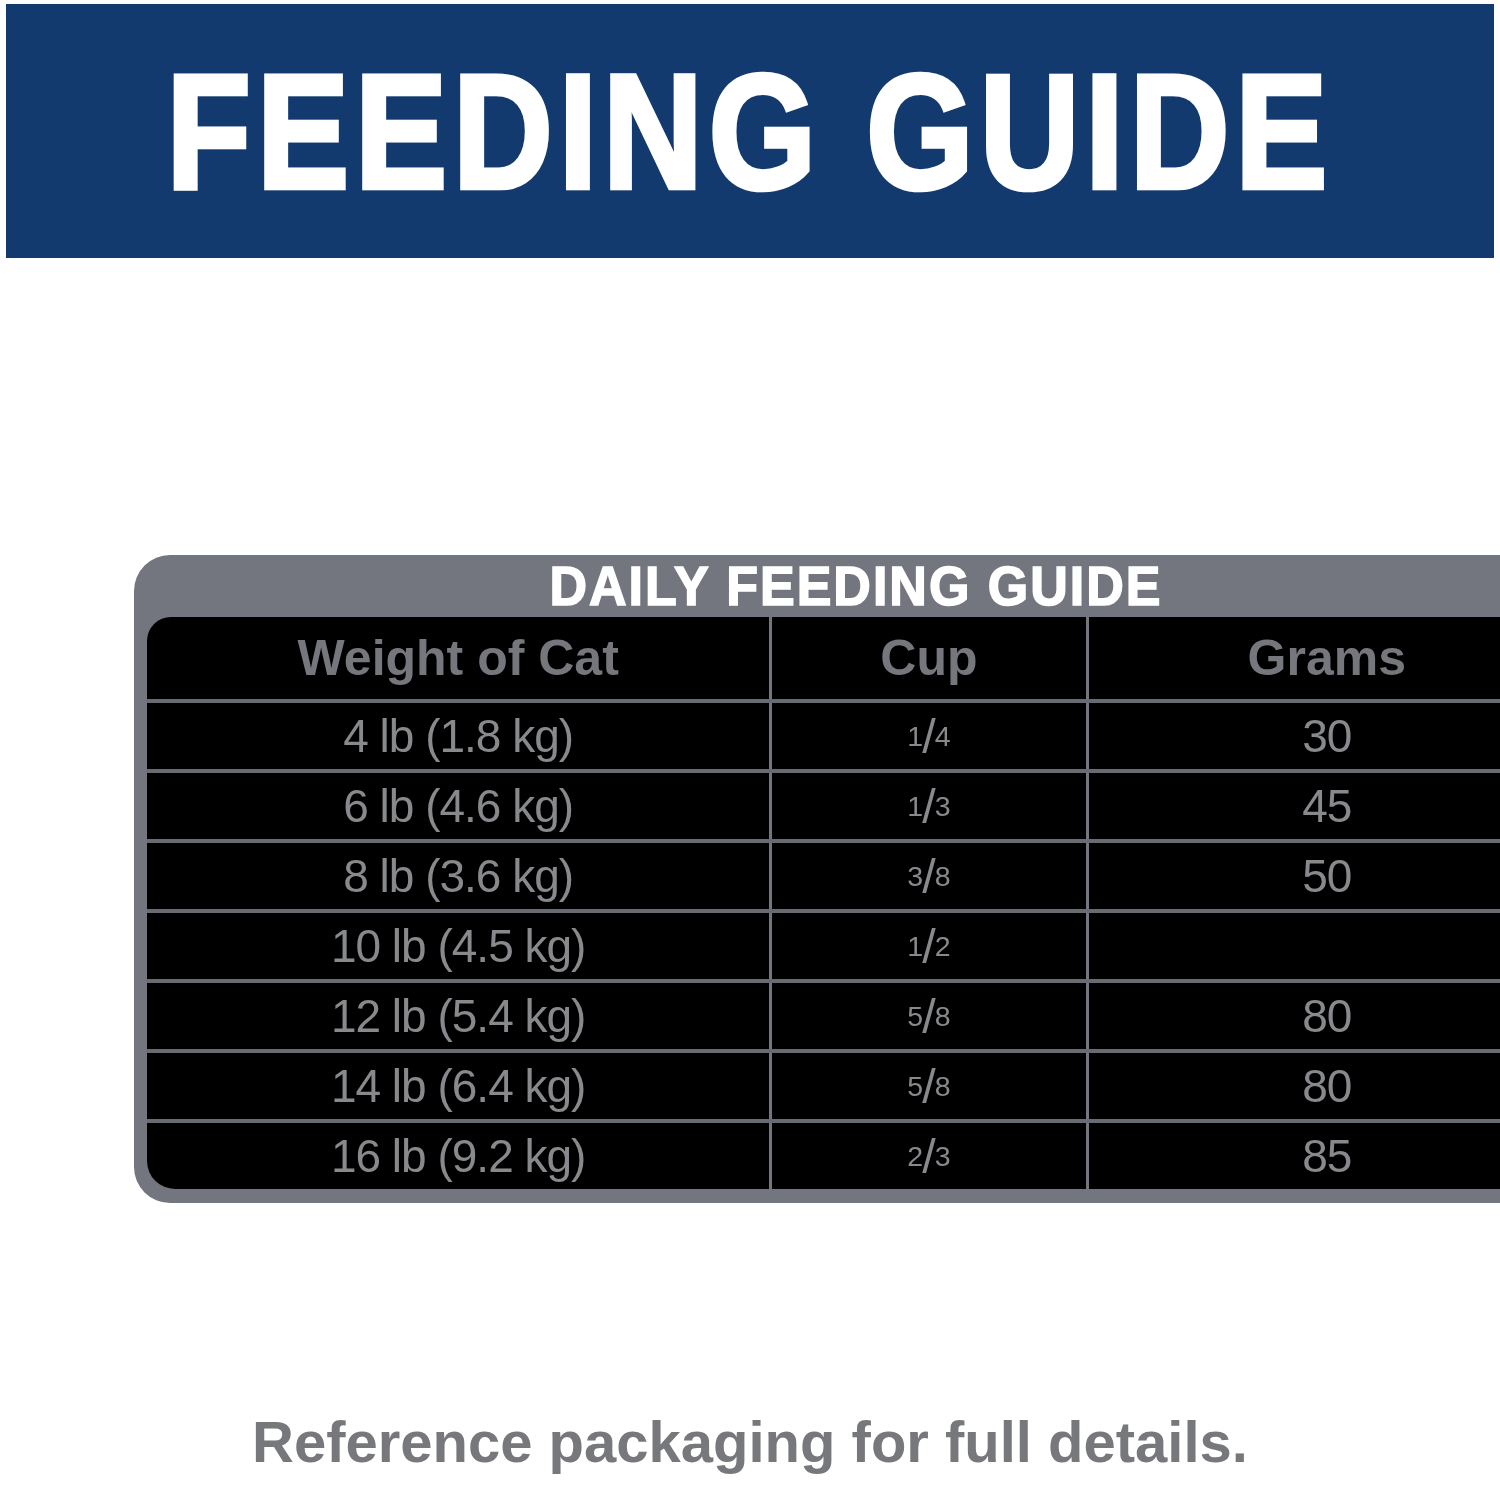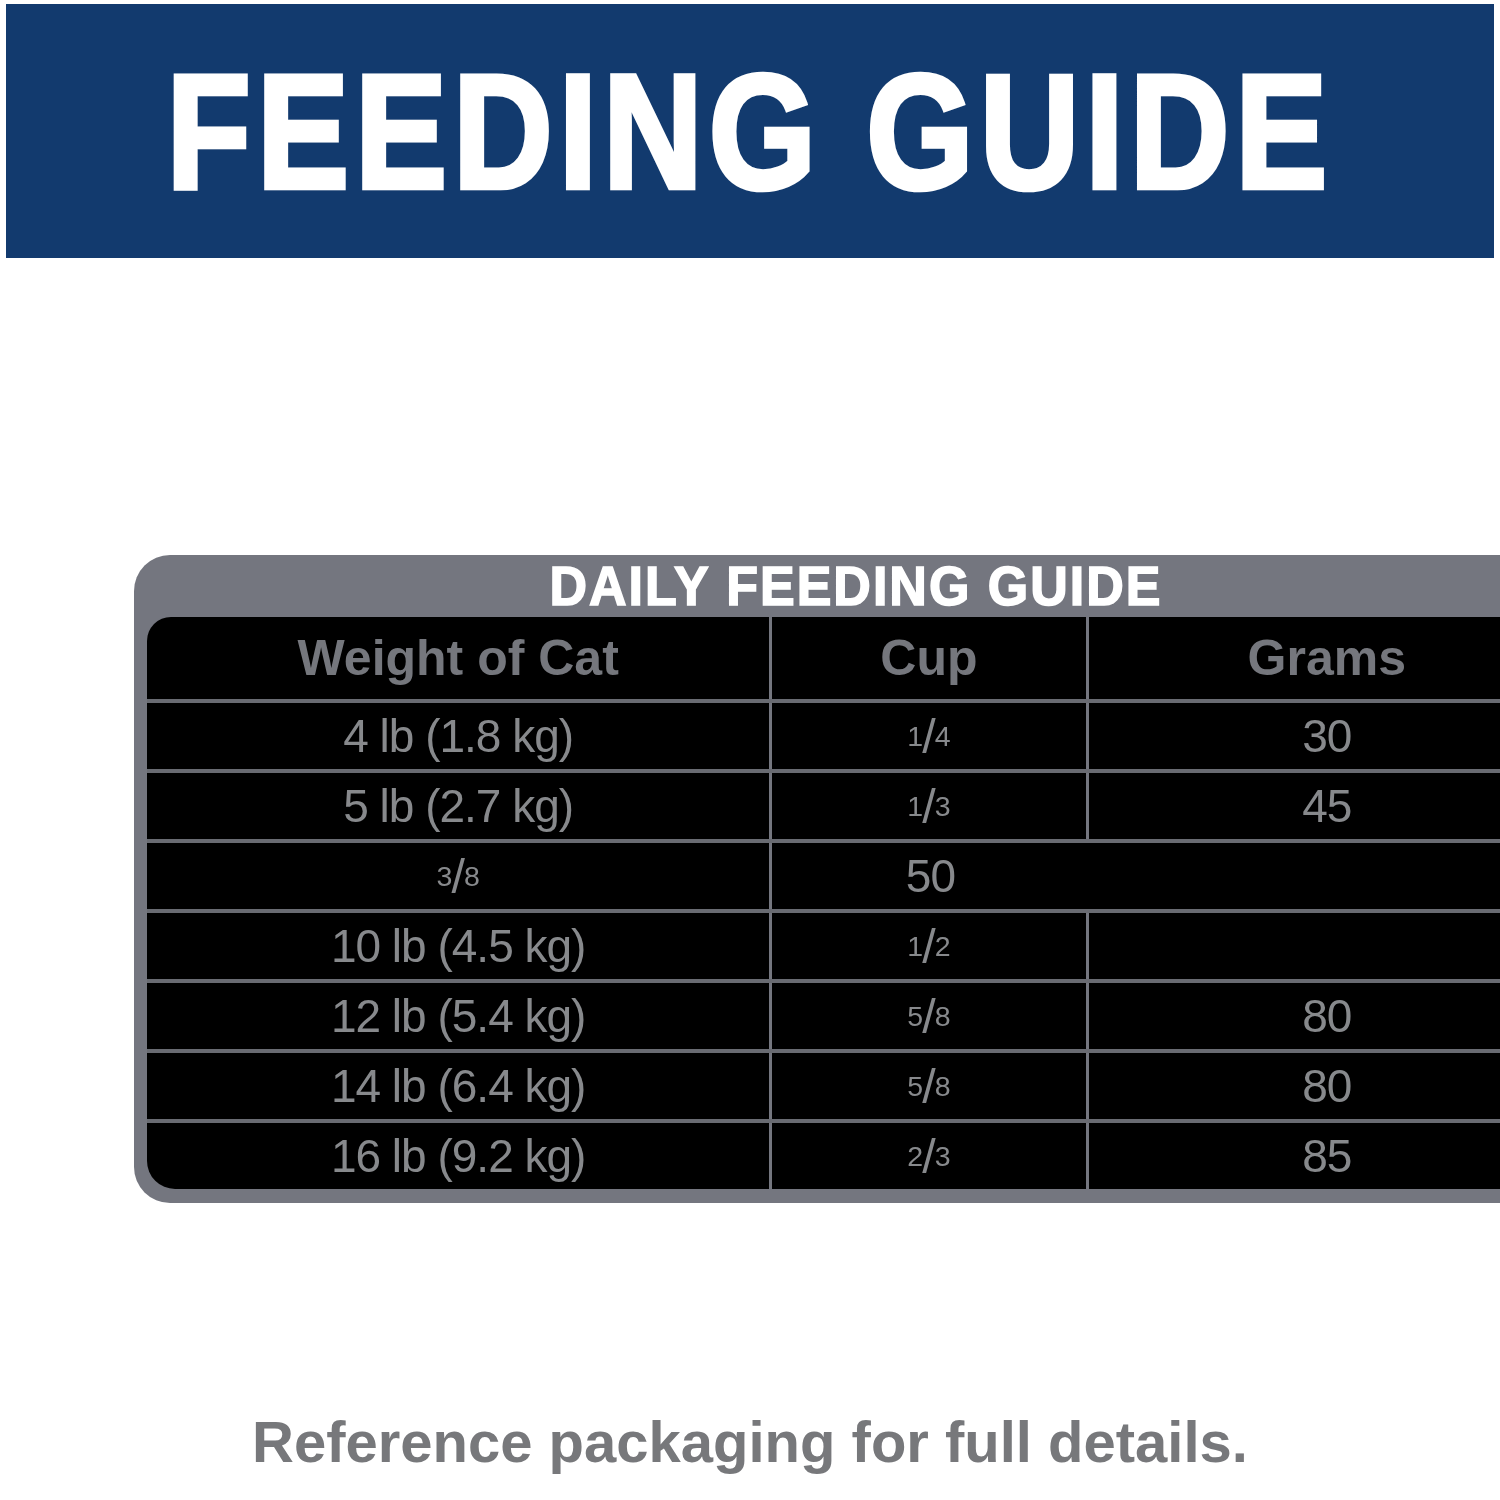--- a/index.html
+++ b/index.html
@@ -149,29 +149,30 @@
         <div class="grid-row trow">
           <div class="cell c1">4 lb (1.8 kg)</div>
           <div class="cell c2">
             <span class="fn">1</span>
             <span class="fs">/</span>
             <span class="fd">4</span>
           </div>
           <div class="cell c3">30</div>
         </div>
         <div class="grid-row trow">
-          <div class="cell c1">5 lb (2.7 kg)</div>
+          <div class="cell c1">6 lb (4.6 kg)</div>
           <div class="cell c2">
             <span class="fn">1</span>
             <span class="fs">/</span>
             <span class="fd">3</span>
           </div>
           <div class="cell c3">45</div>
         </div>
         <div class="grid-row trow">
+          <div class="cell c1">8 lb (3.6 kg)</div>
           <div class="cell c2">
             <span class="fn">3</span>
             <span class="fs">/</span>
             <span class="fd">8</span>
           </div>
           <div class="cell c3">50</div>
         </div>
         <div class="grid-row trow">
           <div class="cell c1">10 lb (4.5 kg)</div>
           <div class="cell c2">

